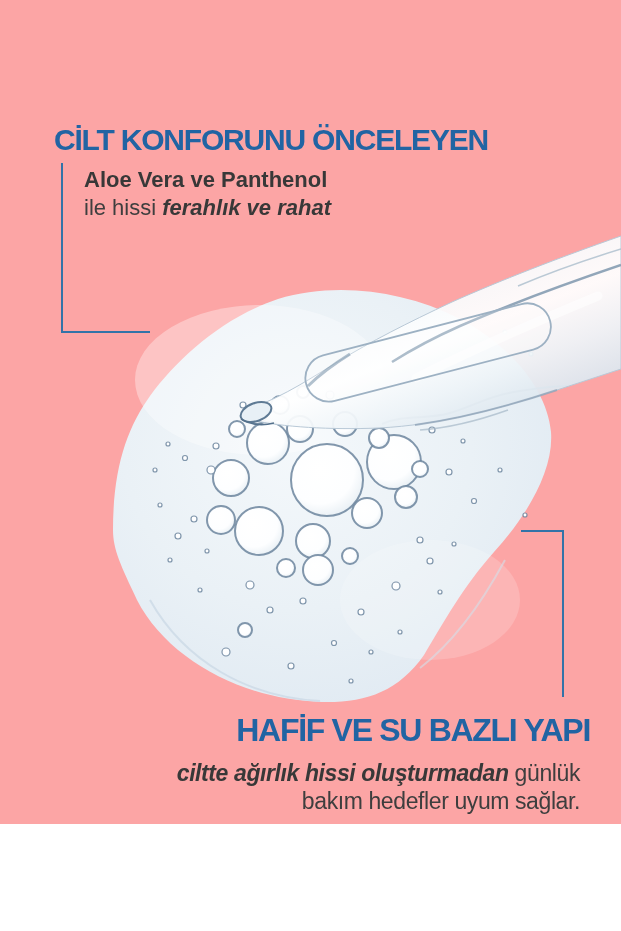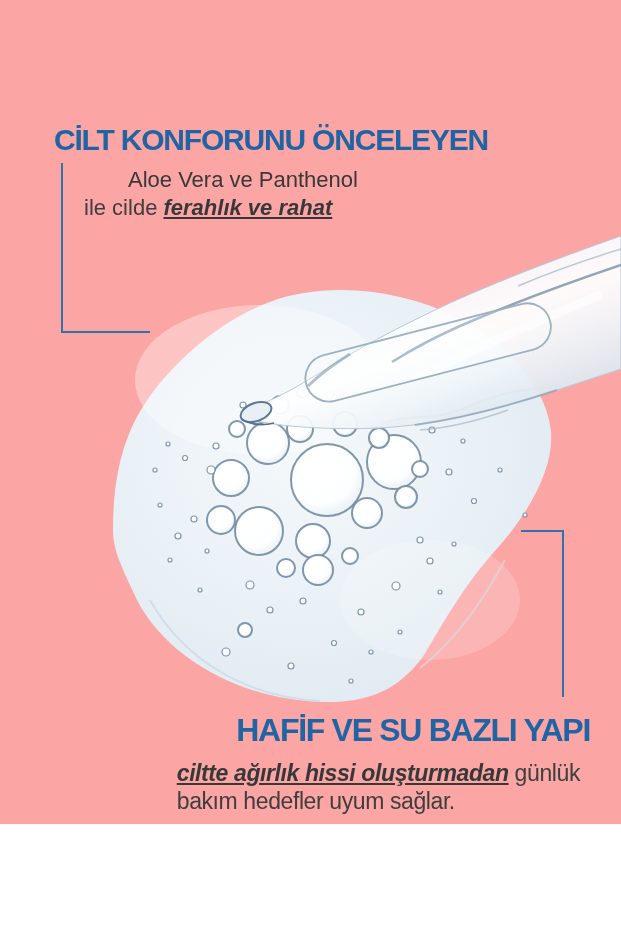--- a/index.html
+++ b/index.html
@@ -39,23 +39,23 @@
     text-align: right;
   }
   .bodytext {
     position: absolute;
     font-size: 22px;
     line-height: 28px;
     color: #3e3e3e;
     white-space: nowrap;
   }
   .bodytext.top { left: 84px; top: 166px; text-align: left; }
-  .bodytext.bottom { right: 41px; top: 759px; font-size: 23px; letter-spacing: -0.4px; }
-  .strong { font-weight: 400; color: #383838; margin-left: 44px; }
-  .em { font-weight: 700; font-style: italic; color: #383838; text-decoration: underline; }
+  .bodytext.bottom { right: 41px; top: 759px; font-size: 23px; letter-spacing: -0.4px; text-align: right; }
+  .strong { font-weight: 700; color: #383838; }
+  .em { font-weight: 700; font-style: italic; color: #383838; }
   .connector { position: absolute; }
   .connector.c1 {
     left: 61px; top: 163px;
     width: 87px; height: 168px;
     border-left: 2px solid #3273a8;
     border-bottom: 2px solid #3273a8;
   }
   .connector.c2 {
     left: 521px; top: 530px;
     width: 41px; height: 165px;
@@ -196,21 +196,21 @@
       <path d="M 241 419 q 15 9 33 4" fill="none" stroke="#54718c" stroke-width="1.5"></path>
     </g>
   </svg>
 
   <div class="connector c1"></div>
   <div class="connector c2"></div>
 
   <h1 class="heading top">CİLT KONFORUNU ÖNCELEYEN</h1>
   <div class="bodytext top">
     <div class="strong">Aloe Vera ve Panthenol</div>
-    <div><span>ile cilde </span><span class="em">ferahlık ve rahat</span></div>
+    <div><span>ile hissi </span><span class="em">ferahlık ve rahat</span></div>
   </div>
 
   <h2 class="heading bottom">HAFİF VE SU BAZLI YAPI</h2>
   <div class="bodytext bottom">
     <div><span class="em">ciltte ağırlık hissi oluşturmadan</span><span> günlük</span></div>
     <div>bakım hedefler uyum sağlar.</div>
   </div>
 
 </div>
 

